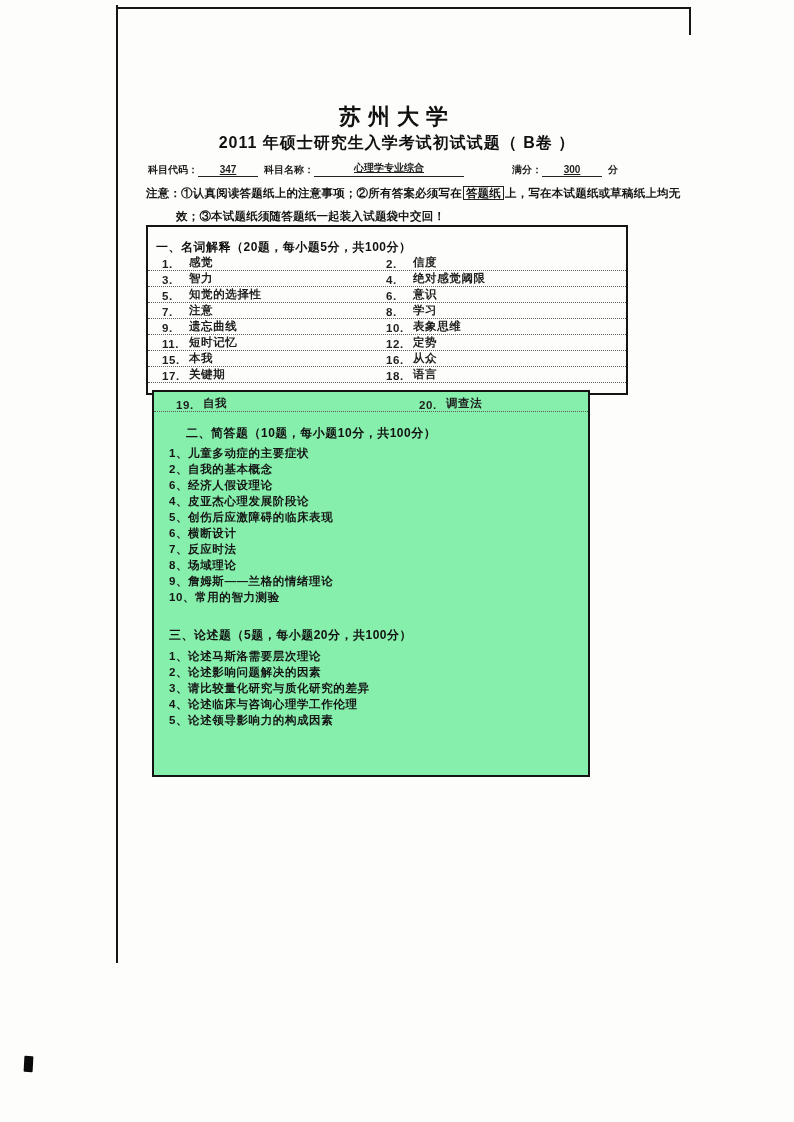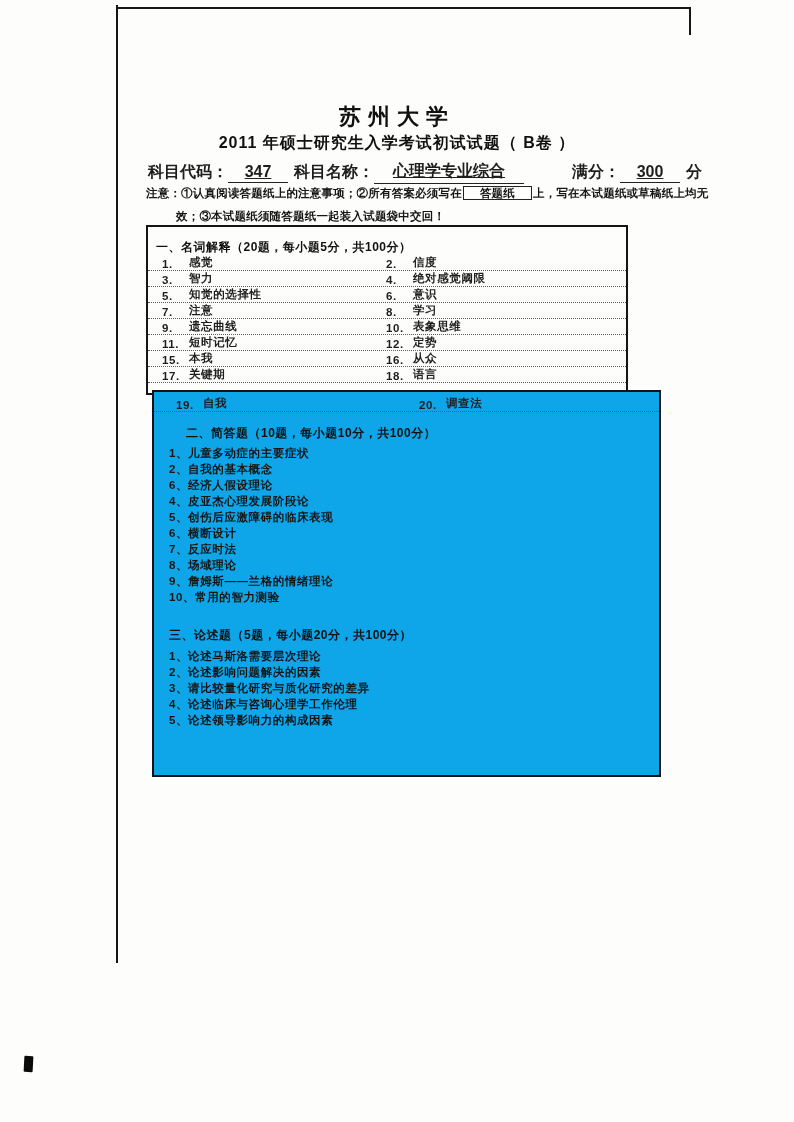--- a/index.html
+++ b/index.html
@@ -17,47 +17,47 @@
     text-align:center; font-size:22px; font-weight:700; letter-spacing:7px;
     color:#111;
   }
   .exam-title {
     position:absolute; top:133px; left:0; width:100%;
     text-align:center; font-size:16px; font-weight:700; letter-spacing:1px;
     color:#111;
   }
   .subject-line {
     position:absolute; top:161px; left:148px; width:512px;
-    display:flex; align-items:center;
-    font-size:16px; font-weight:700; white-space:nowrap;
+    display:flex; align-items:flex-end;
+    font-size:10px; font-weight:700; white-space:nowrap;
   }
   .uval {
     display:inline-block; text-align:center;
     border-bottom:1.6px solid #222; padding:0 6px 1px 6px;
     font-weight:700;
     text-decoration:underline;
   }
   .w55 { min-width:48px; }
   .w150 { min-width:138px; }
   .ml6 { margin-left:6px; }
   .ml38 { margin-left:48px; }
   .notice {
     position:absolute; font-size:11.5px; font-weight:700;
     letter-spacing:0.2px; white-space:nowrap; color:#151515;
   }
   .notice.l1 { top:186px; left:146px; }
   .notice.l2 { top:209px; left:176px; }
-  .boxed { border:1.3px solid #222; padding:0 16px; margin:8px 1px; }
+  .boxed { border:1.3px solid #222; padding:0 2px; margin:8px 1px; }
   .box1 {
     position:absolute; left:146px; top:225px; width:482px; height:170px;
     border:2px solid #141414; box-sizing:border-box; background:transparent;
   }
   .box2 {
-    position:absolute; left:152px; top:390px; width:509px; height:387px;
-    border:2px solid #141414; box-sizing:border-box; background:#0ea5e9;
+    position:absolute; left:152px; top:390px; width:438px; height:387px;
+    border:2px solid #141414; box-sizing:border-box; background:#86efac;
   }
   .sec-heading {
     font-size:12px; font-weight:700; letter-spacing:0.5px; color:#111;
   }
   .box1 .sec-heading { padding:12px 6px 1px 8px; height:15px; }
   .trow {
     display:flex; align-items:flex-end;
     height:16px; box-sizing:border-box;
     border-bottom:1.2px dotted #5a5a5a;
     font-size:11.5px; font-weight:600; letter-spacing:0.6px;

